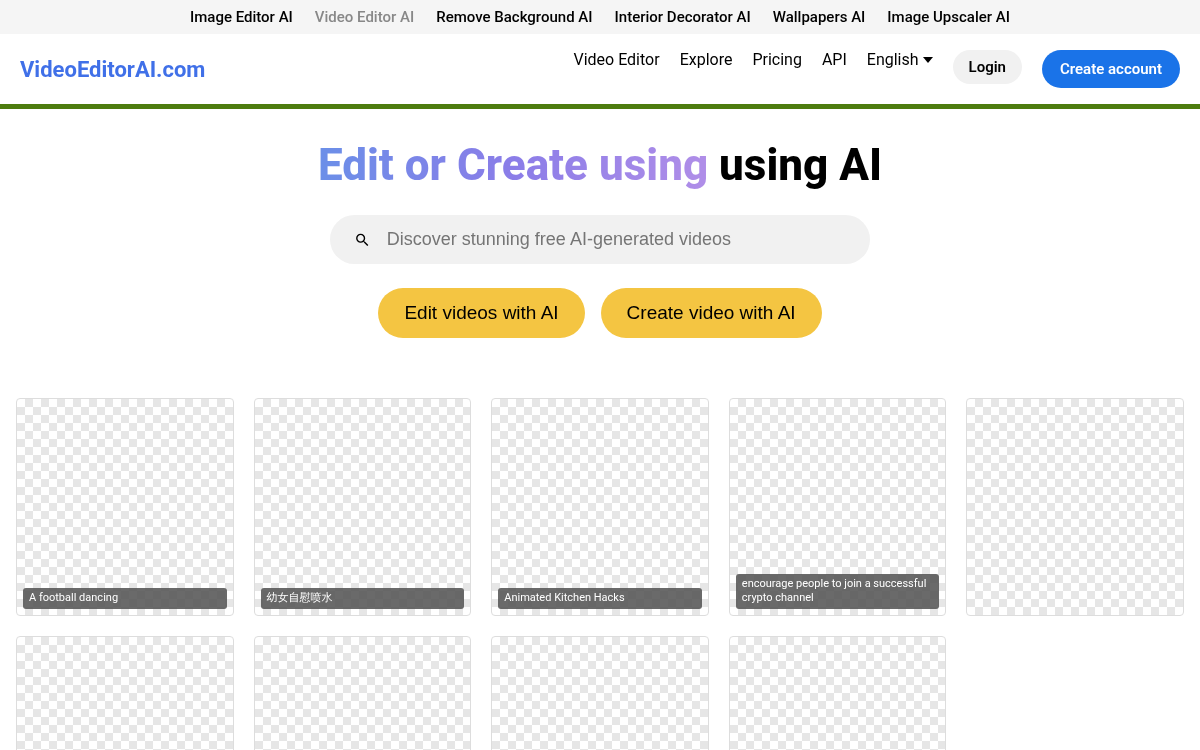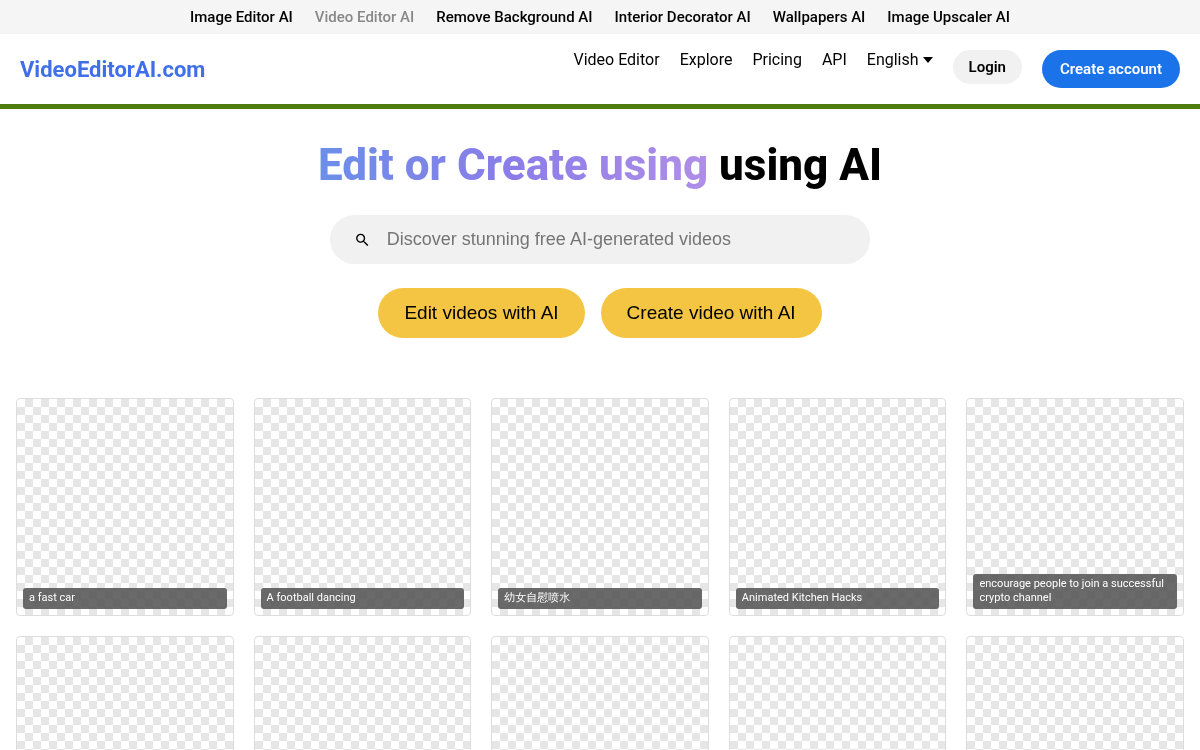--- a/index.html
+++ b/index.html
@@ -81,23 +81,20 @@
     </div>
   </div>
   <div class="cta-wrap">
     <button class="cta-btn">Edit videos with AI</button>
     <button class="cta-btn">Create video with AI</button>
   </div>
 </div>
 
 <div class="gallery">
   <div class="card">
-      <div class="caption">a fast car</div>
-    </div>
-  <div class="card">
       <div class="caption">A football dancing</div>
     </div>
   <div class="card">
       <div class="caption">幼女自慰喷水</div>
     </div>
   <div class="card">
       <div class="caption">Animated Kitchen Hacks</div>
     </div>
   <div class="card">
       <div class="caption">encourage people to join a successful crypto channel</div>

